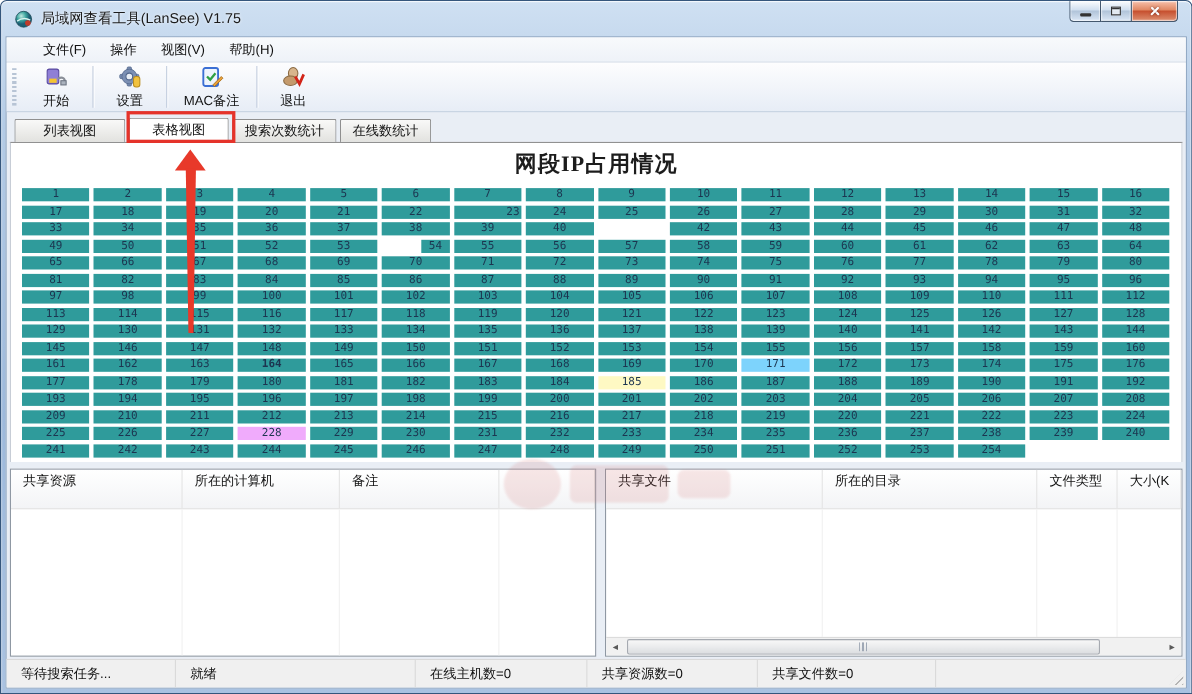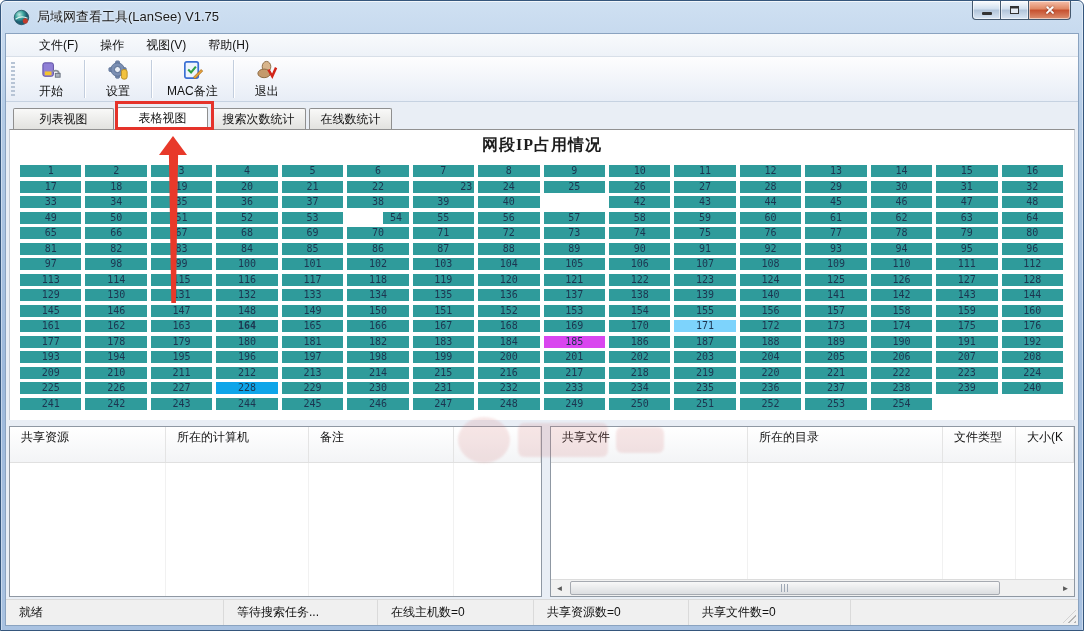--- a/index.html
+++ b/index.html
@@ -61,21 +61,21 @@
     background:linear-gradient(#f9f9f8,#e2e2df); border:1px solid #8f8f8f; border-bottom:none;
     border-radius:2px 2px 0 0; margin-right:3px;
   }
   .tab.t1 { width:101px; }
   .tab.t2 { width:91px; background:#fff; height:23px; margin-bottom:-1px; position:relative; z-index:3; }
   .tab.t3 { width:95px; }
   .tab.t4 { width:83px; }
 
   
   .main-panel { height:291px; background:#fff; border:1px solid #919191; border-left-color:#c7cdd6; border-right-color:#c7cdd6; border-bottom:none; position:relative; }
-  .grid-title { text-align:center; margin-top:5px; font-family:"Liberation Serif",serif; font-size:16px; font-weight:600; color:#1c1c1c; letter-spacing:1px; }
+  .grid-title { text-align:center; margin-top:5px; font-family:"Liberation Serif",serif; font-size:20px; font-weight:600; color:#1c1c1c; letter-spacing:1px; }
   .ip-grid { margin:9px 11px 0 10px; display:grid; grid-template-columns:repeat(16,1fr); grid-auto-rows:12px; gap:3.5px 4px; }
   .ip-cell { background:#2f9b9b; color:#1c3550; font-size:10px; line-height:12px; text-align:center; font-family:"DejaVu Sans Mono",monospace; }
 
   .watermark { position:absolute; left:448px; top:282px; width:220px; height:56px; pointer-events:none; opacity:.16; filter:blur(1px); display:flex; align-items:center; gap:8px; }
   .wm-blob { background:#d06a6a; border-radius:6px; }
   .wm-b1 { width:52px; height:46px; border-radius:50%; }
   .wm-b2 { width:90px; height:34px; }
   .wm-b3 { width:48px; height:26px; }
 
   
@@ -390,21 +390,21 @@
             <div class="ip-cell" style="background: rgb(47, 155, 155); color: rgb(28, 53, 80);">175</div>
             <div class="ip-cell" style="background: rgb(47, 155, 155); color: rgb(28, 53, 80);">176</div>
             <div class="ip-cell" style="background: rgb(47, 155, 155); color: rgb(28, 53, 80);">177</div>
             <div class="ip-cell" style="background: rgb(47, 155, 155); color: rgb(28, 53, 80);">178</div>
             <div class="ip-cell" style="background: rgb(47, 155, 155); color: rgb(28, 53, 80);">179</div>
             <div class="ip-cell" style="background: rgb(47, 155, 155); color: rgb(28, 53, 80);">180</div>
             <div class="ip-cell" style="background: rgb(47, 155, 155); color: rgb(28, 53, 80);">181</div>
             <div class="ip-cell" style="background: rgb(47, 155, 155); color: rgb(28, 53, 80);">182</div>
             <div class="ip-cell" style="background: rgb(47, 155, 155); color: rgb(28, 53, 80);">183</div>
             <div class="ip-cell" style="background: rgb(47, 155, 155); color: rgb(28, 53, 80);">184</div>
-            <div class="ip-cell" style="background: #d946ef; color: rgb(28, 53, 80);">185</div>
+            <div class="ip-cell" style="background: #fef9c3; color: rgb(28, 53, 80);">185</div>
             <div class="ip-cell" style="background: rgb(47, 155, 155); color: rgb(28, 53, 80);">186</div>
             <div class="ip-cell" style="background: rgb(47, 155, 155); color: rgb(28, 53, 80);">187</div>
             <div class="ip-cell" style="background: rgb(47, 155, 155); color: rgb(28, 53, 80);">188</div>
             <div class="ip-cell" style="background: rgb(47, 155, 155); color: rgb(28, 53, 80);">189</div>
             <div class="ip-cell" style="background: rgb(47, 155, 155); color: rgb(28, 53, 80);">190</div>
             <div class="ip-cell" style="background: rgb(47, 155, 155); color: rgb(28, 53, 80);">191</div>
             <div class="ip-cell" style="background: rgb(47, 155, 155); color: rgb(28, 53, 80);">192</div>
             <div class="ip-cell" style="background: rgb(47, 155, 155); color: rgb(28, 53, 80);">193</div>
             <div class="ip-cell" style="background: rgb(47, 155, 155); color: rgb(28, 53, 80);">194</div>
             <div class="ip-cell" style="background: rgb(47, 155, 155); color: rgb(28, 53, 80);">195</div>
@@ -433,21 +433,21 @@
             <div class="ip-cell" style="background: rgb(47, 155, 155); color: rgb(28, 53, 80);">218</div>
             <div class="ip-cell" style="background: rgb(47, 155, 155); color: rgb(28, 53, 80);">219</div>
             <div class="ip-cell" style="background: rgb(47, 155, 155); color: rgb(28, 53, 80);">220</div>
             <div class="ip-cell" style="background: rgb(47, 155, 155); color: rgb(28, 53, 80);">221</div>
             <div class="ip-cell" style="background: rgb(47, 155, 155); color: rgb(28, 53, 80);">222</div>
             <div class="ip-cell" style="background: rgb(47, 155, 155); color: rgb(28, 53, 80);">223</div>
             <div class="ip-cell" style="background: rgb(47, 155, 155); color: rgb(28, 53, 80);">224</div>
             <div class="ip-cell" style="background: rgb(47, 155, 155); color: rgb(28, 53, 80);">225</div>
             <div class="ip-cell" style="background: rgb(47, 155, 155); color: rgb(28, 53, 80);">226</div>
             <div class="ip-cell" style="background: rgb(47, 155, 155); color: rgb(28, 53, 80);">227</div>
-            <div class="ip-cell" style="background: #0ea5e9; color: rgb(28, 53, 80); text-align: center;">228</div>
+            <div class="ip-cell" style="background: #f0abfc; color: rgb(28, 53, 80); text-align: center;">228</div>
             <div class="ip-cell" style="background: rgb(47, 155, 155); color: rgb(28, 53, 80);">229</div>
             <div class="ip-cell" style="background: rgb(47, 155, 155); color: rgb(28, 53, 80);">230</div>
             <div class="ip-cell" style="background: rgb(47, 155, 155); color: rgb(28, 53, 80);">231</div>
             <div class="ip-cell" style="background: rgb(47, 155, 155); color: rgb(28, 53, 80);">232</div>
             <div class="ip-cell" style="background: rgb(47, 155, 155); color: rgb(28, 53, 80);">233</div>
             <div class="ip-cell" style="background: rgb(47, 155, 155); color: rgb(28, 53, 80);">234</div>
             <div class="ip-cell" style="background: rgb(47, 155, 155); color: rgb(28, 53, 80);">235</div>
             <div class="ip-cell" style="background: rgb(47, 155, 155); color: rgb(28, 53, 80);">236</div>
             <div class="ip-cell" style="background: rgb(47, 155, 155); color: rgb(28, 53, 80);">237</div>
             <div class="ip-cell" style="background: rgb(47, 155, 155); color: rgb(28, 53, 80);">238</div>
@@ -514,22 +514,22 @@
             </div>
             <div class="sb-arrow">►</div>
           </div>
         </div>
 
       </div>
 
     </div>
 
     <div class="statusbar">
+      <div class="sseg s2">等待搜索任务...</div>
       <div class="sseg s1">就绪</div>
-      <div class="sseg s2">等待搜索任务...</div>
       <div class="sseg s3">在线主机数=0</div>
       <div class="sseg s4">共享资源数=0</div>
       <div class="sseg s5">共享文件数=0</div>
       <div class="sseg s6"></div>
       <div class="resize-grip"></div>
     </div>
   </div>
 
   <div class="anno-box"></div>
   <div class="anno-arrow">

